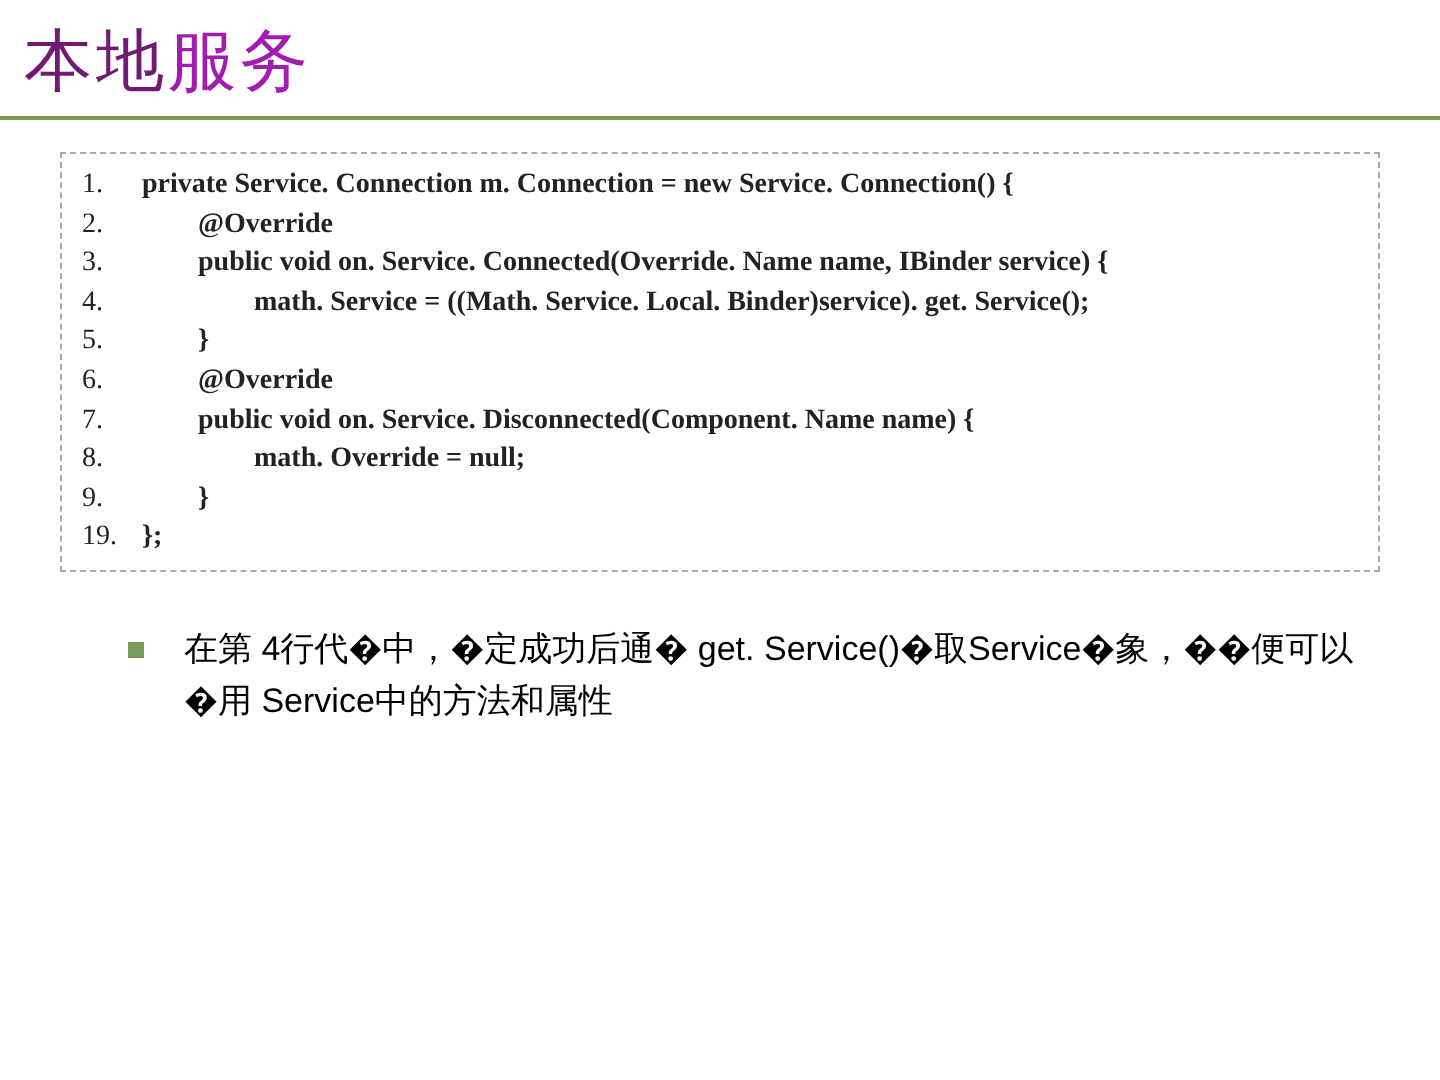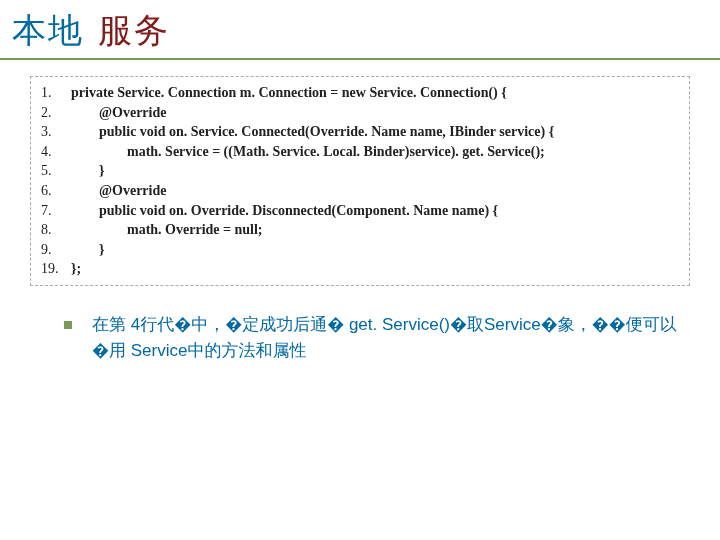--- a/index.html
+++ b/index.html
@@ -13,22 +13,22 @@
   .title-wrap {
     border-bottom: 2px solid #7a9a5a;
     padding: 8px 0 4px 12px;
     margin-bottom: 16px;
   }
   .title {
     font-size: 34px;
     font-weight: 400;
     letter-spacing: 2px;
   }
-  .title .black { color: #0369a1; }
-  .title .olive { color: #7f1d1d; margin-left: 14px; }
+  .title .black { color: #701a75; }
+  .title .olive { color: #a21caf; }
   .code-box {
     margin: 0 30px 26px 30px;
     border: 1px dashed #aaa;
     padding: 6px 10px 6px 10px;
     font-family: "Times New Roman", serif;
     font-size: 14px;
     line-height: 1.4;
     color: #222;
   }
   .code-row {
@@ -53,40 +53,40 @@
     width: 8px;
     height: 8px;
     background: #7a9a5a;
     margin-top: 9px;
     margin-right: 20px;
     flex-shrink: 0;
   }
   .bullet-text {
     font-size: 17px;
     line-height: 1.55;
-    color: #0369a1;
+    color: #000000;
   }
 </style>
 </head>
 <body>
 
 <div class="title-wrap">
   <h1 class="title">
     <span class="black">本地</span><span class="olive">服务</span>
   </h1>
 </div>
 
 <div class="code-box">
   <div class="code-row"><span class="ln">1.</span><span class="code-text">private Service. Connection m. Connection = new Service. Connection() {</span></div>
   <div class="code-row"><span class="ln">2.</span><span class="code-text">        @Override</span></div>
   <div class="code-row"><span class="ln">3.</span><span class="code-text">        public void on. Service. Connected(Override. Name name, IBinder service) {</span></div>
   <div class="code-row"><span class="ln">4.</span><span class="code-text">                math. Service = ((Math. Service. Local. Binder)service). get. Service();</span></div>
   <div class="code-row"><span class="ln">5.</span><span class="code-text">        }</span></div>
   <div class="code-row"><span class="ln">6.</span><span class="code-text">        @Override</span></div>
-  <div class="code-row"><span class="ln">7.</span><span class="code-text">        public void on. Override. Disconnected(Component. Name name) {</span></div>
+  <div class="code-row"><span class="ln">7.</span><span class="code-text">        public void on. Service. Disconnected(Component. Name name) {</span></div>
   <div class="code-row"><span class="ln">8.</span><span class="code-text">                math. Override = null;</span></div>
   <div class="code-row"><span class="ln">9.</span><span class="code-text">        }</span></div>
   <div class="code-row"><span class="ln">19.</span><span class="code-text">};</span></div>
 </div>
 
 <div class="bullets">
   <div class="bullet-item">
     <span class="bullet-marker"></span>
     <span class="bullet-text">在第 4行代�中，�定成功后通� get. Service()�取Service�象，��便可以�用 Service中的方法和属性</span>
   </div>

